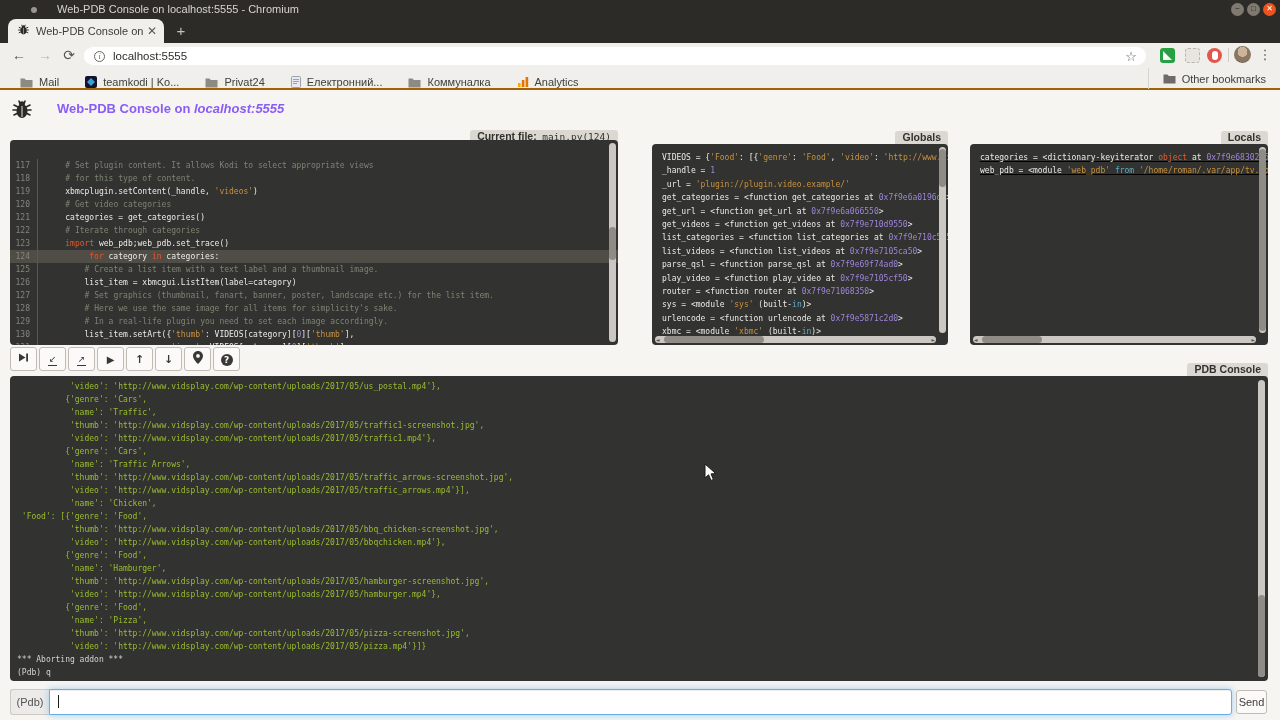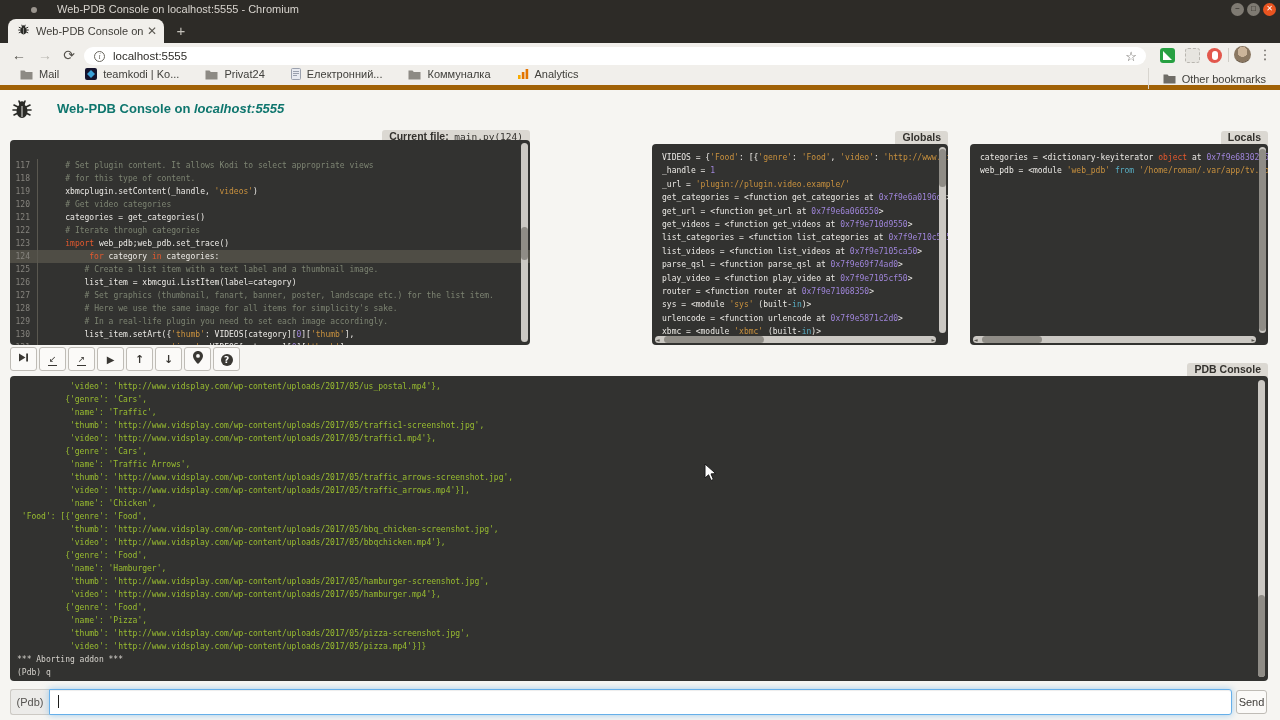--- a/index.html
+++ b/index.html
@@ -34,42 +34,42 @@
   .ext-green { left:1160px; background:#27a042; }
   .ext-green:after { content:""; position:absolute; left:3px; top:3px; border-left:9px solid #fff; border-top:9px solid transparent; }
   .ext-gray { left:1185px; background:#e7e5e0; border:1.5px dashed #b9b6b0; }
   .ext-red { left:1207px; border-radius:50%; background:#e2574c; }
   .ext-red:after { content:""; position:absolute; left:4.5px; top:3px; width:6px; height:9px; border-radius:3px; background:#fff; }
   .tb-sep { position:absolute; left:1228px; top:5px; width:1px; height:14px; background:#d0cdc6; }
   .avatar { position:absolute; left:1234px; top:3px; width:17px; height:17px; border-radius:50%; background:radial-gradient(circle at 50% 35%, #cbb49a 0 35%, #8a7761 36% 70%, #6e5f4e 71%); }
   .menu-dots { position:absolute; left:1258px; top:3px; width:14px; height:18px; color:#55524c; font-size:13px; line-height:18px; text-align:center; }
 
   
-  .bmbar { position:absolute; left:0; top:68px; width:1280px; height:22px; background:#f1efeb; border-bottom:5px solid #a16207; display:flex; align-items:flex-start; padding-left:20px; }
+  .bmbar { position:absolute; left:0; top:68px; width:1280px; height:22px; background:#f1efeb; border-bottom:2px solid #a16207; display:flex; align-items:flex-end; padding-left:20px; }
   .bm-item { display:inline-flex; align-items:center; margin-right:26px; }
   .bm-item .bm-ic { display:inline-flex; margin-right:6px; }
   .bm-label { font-size:11px; color:#41403c; white-space:nowrap; }
   .other-bm { position:absolute; right:14px; top:0; height:21px; display:flex; align-items:center; border-left:1px solid #d8d5cf; padding-left:14px; }
 
   
   .pageheader { position:absolute; left:0; top:90px; width:1280px; height:40px; background:#f6f5f2; }
   .logo { position:absolute; left:10px; top:7px; }
-  .ptitle { position:absolute; left:57px; top:11px; font-size:13px; font-weight:bold; color:#0f766e; }
+  .ptitle { position:absolute; left:57px; top:11px; font-size:13px; font-weight:bold; color:#8b5cf6; }
   .ptitle i { font-weight:bold; }
 
   
   .panel { position:absolute; }
   .panel-label { position:absolute; right:0; top:-13px; background:#dbd8d2; color:#33312d; font-size:10.5px; font-weight:bold; line-height:13px; padding:0 7px 1px; border-radius:3px 3px 0 0; white-space:nowrap; }
   .panel-label .mono { font-family:"DejaVu Sans Mono", monospace; font-weight:normal; font-size:9.5px; }
   .panel-body { position:relative; width:100%; height:100%; background:#323230; border-radius:4px; overflow:hidden; font-family:"DejaVu Sans Mono", monospace; font-size:8px; color:#eceae6; }
 
-  #code-panel  { left:10px;  top:140px; width:520px;  height:205px; }
+  #code-panel  { left:10px;  top:140px; width:608px;  height:205px; }
   #code-panel .panel-label { top:-10px; }
   #globals-panel { left:652px; top:144px; width:296px; height:201px; }
-  #locals-panel  { left:970px; top:144px; width:298px; height:201px; }
+  #locals-panel  { left:970px; top:144px; width:298px; height:201px;text-decoration:underline; }
   #console-panel { left:10px;  top:376px; width:1258px; height:305px; }
 
   .code-lines { padding-top:19px; }
   .code-row { display:flex; height:13px; line-height:13px; }
   .code-row.cur { background:#4f4d45;gap:24px; }
   .ln { width:28px; padding-right:7px; text-align:right; color:#86847e; border-right:1px solid #5a5850; flex:none; }
   .lc { padding-left:8px; white-space:pre; }
 
   .dump-lines { padding:7px 0 0 10px; }
   .dump-line { height:13.4px; line-height:13.4px; white-space:pre; }

